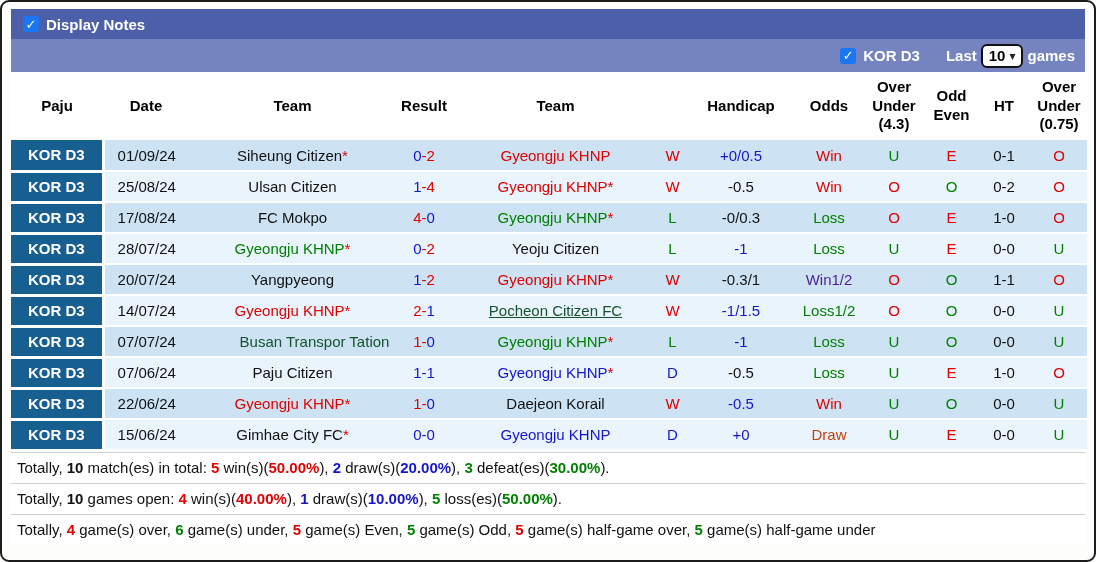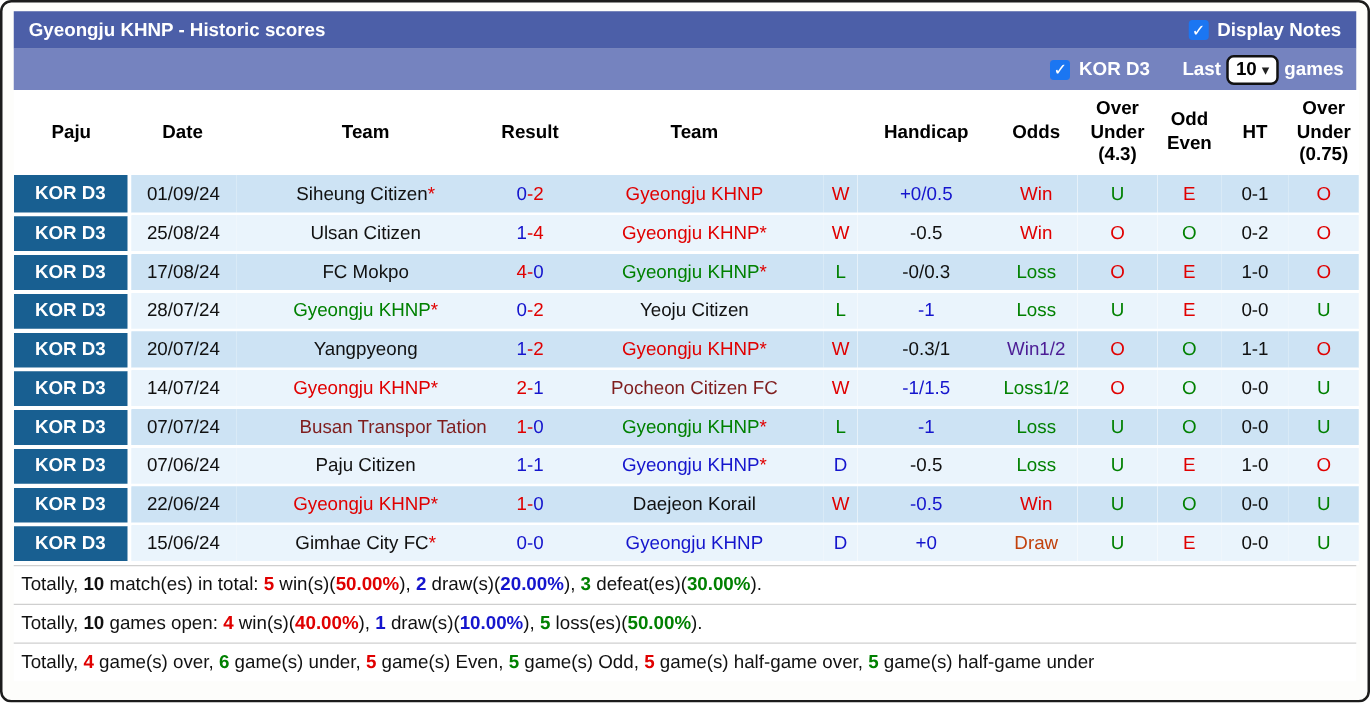--- a/index.html
+++ b/index.html
@@ -69,21 +69,20 @@
     background: #fff; border-top: 1px solid #cfcfcf;
     padding-left: 6px; white-space: nowrap; overflow: hidden;
   }
 </style>
 </head>
 <body>
 
 <div class="frame">
 
   <div class="titlebar">
-    <span>Gyeongju KHNP - Historic scores</span>
     <span class="chk-row">
       <span class="chk">✓</span>
       <span>Display Notes</span>
     </span>
   </div>
 
   <div class="subbar">
     <span class="chk">✓</span>
     <span class="gap-sm"></span>
     <span>KOR D3</span>
@@ -196,33 +195,33 @@
           <td style="color: rgb(224, 0, 0);">O</td>
           <td style="color: rgb(0, 128, 0);">O</td>
           <td>1-1</td>
           <td style="color: rgb(224, 0, 0);">O</td>
         </tr>
         <tr class="stripe-b">
           <td class="league">KOR D3</td>
           <td>14/07/24</td>
           <td><span style="color: rgb(224, 0, 0);">Gyeongju KHNP</span><span class="star">*</span></td>
           <td><span style="color: rgb(224, 0, 0);">2</span><span style="color: rgb(224, 0, 0);">-</span><span style="color: rgb(21, 21, 205);">1</span></td>
-          <td><span style="color: #7f1d1d;">Pocheon Citizen FC</span></td>
+          <td><span style="color: #14532d; text-decoration: underline;">Pocheon Citizen FC</span></td>
           <td style="color: rgb(224, 0, 0);">W</td>
           <td style="color: rgb(21, 21, 205);">-1/1.5</td>
           <td style="color: rgb(0, 128, 0);">Loss1/2</td>
           <td style="color: rgb(224, 0, 0);">O</td>
           <td style="color: rgb(0, 128, 0);">O</td>
           <td>0-0</td>
           <td style="color: rgb(0, 128, 0);">U</td>
         </tr>
         <tr class="stripe-a">
           <td class="league">KOR D3</td>
           <td>07/07/24</td>
-          <td><span style="color: #7f1d1d; margin-left: 44px;">Busan Transpor Tation</span></td>
+          <td><span style="color: #14532d; margin-left: 44px;">Busan Transpor Tation</span></td>
           <td><span style="color: rgb(224, 0, 0);">1</span><span style="color: rgb(224, 0, 0);">-</span><span style="color: rgb(21, 21, 205);">0</span></td>
           <td><span style="color: rgb(0, 128, 0);">Gyeongju KHNP</span><span class="star">*</span></td>
           <td style="color: rgb(0, 128, 0);">L</td>
           <td style="color: rgb(21, 21, 205);">-1</td>
           <td style="color: rgb(0, 128, 0);">Loss</td>
           <td style="color: rgb(0, 128, 0);">U</td>
           <td style="color: rgb(0, 128, 0);">O</td>
           <td>0-0</td>
           <td style="color: rgb(0, 128, 0);">U</td>
         </tr>

